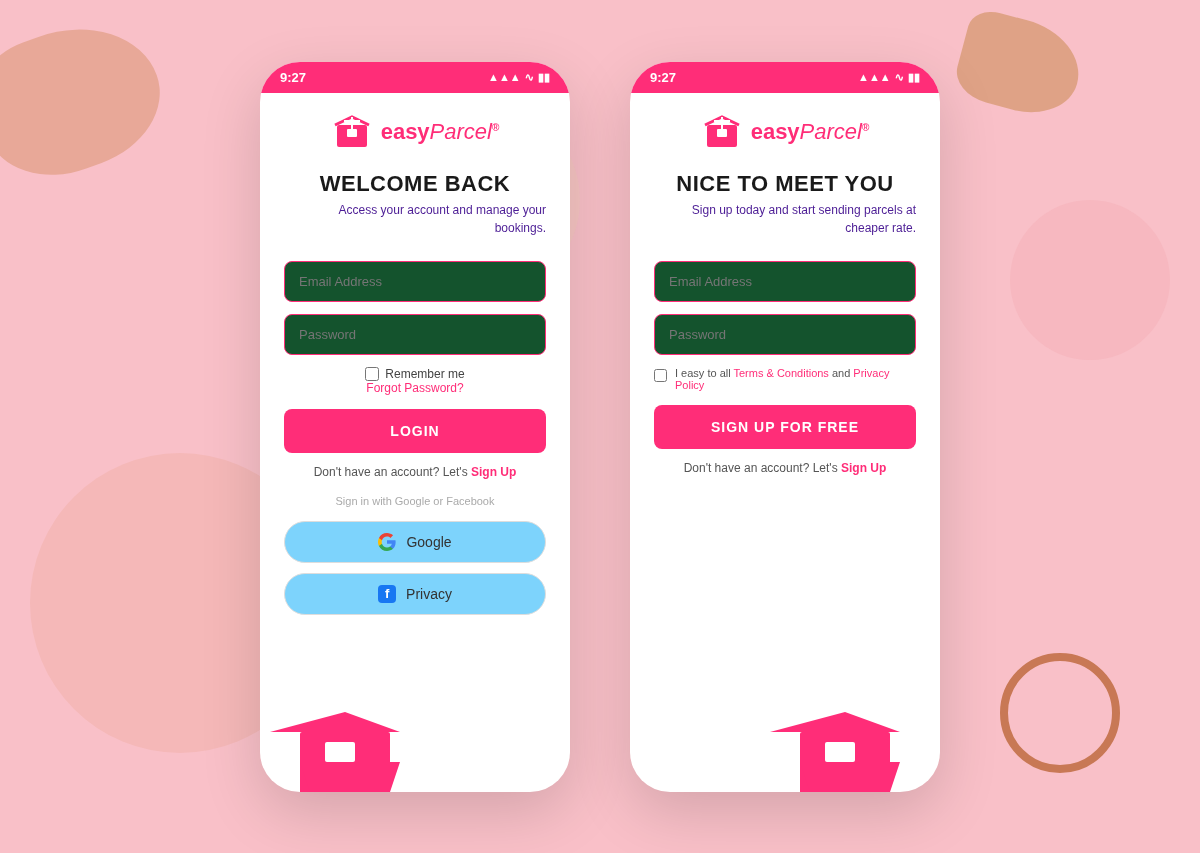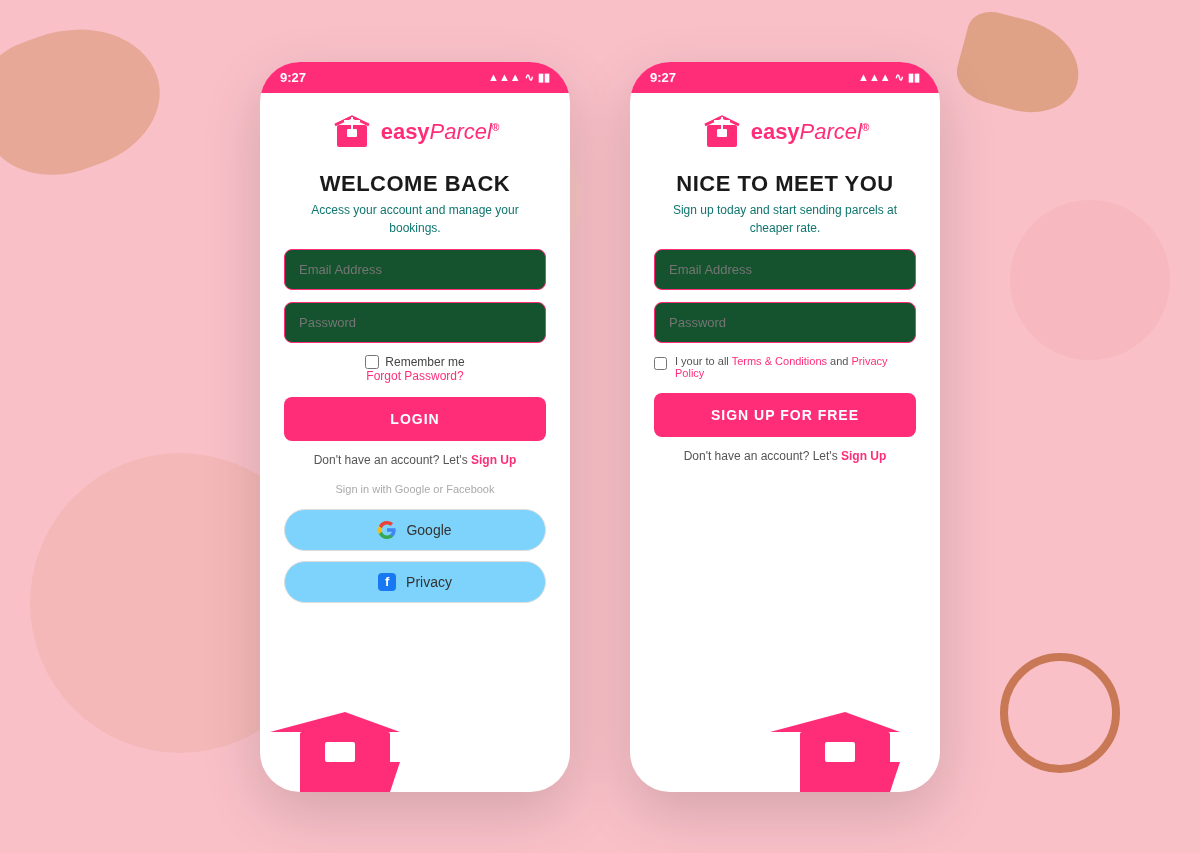--- a/index.html
+++ b/index.html
@@ -148,23 +148,23 @@
     .screen-title {
       font-size: 22px;
       font-weight: 900;
       color: #1a1a1a;
       text-align: center;
       margin-bottom: 4px;
       letter-spacing: 0.5px;
     }
     .screen-subtitle {
       font-size: 12px;
-      color: #0f766e;
-      text-align: center;
-      margin-bottom: 12px;
+      color: #4c1d95;
+      text-align: right;
+      margin-bottom: 24px;
       line-height: 1.5;
     }
 
     
     .input-field {
       width: 100%;
       padding: 12px 14px;
       border: 1.5px solid #ff2d78;
       border-radius: 8px;
       font-size: 13px;
@@ -440,21 +440,21 @@
       <div class="screen-title">NICE TO MEET YOU</div>
       <div class="screen-subtitle">Sign up today and start sending parcels at cheaper rate.</div>
 
       <input class="input-field" type="email" placeholder="Email Address" style="">
 
       <input class="input-field" type="password" placeholder="Password" style="">
 
       <div class="agree-row">
         <input type="checkbox" style="">
         <span>
-          <span>I your to all</span>
+          <span>I easy to all</span>
           <a href="#" class="terms-link">Terms &amp; Conditions</a>
           <span>and</span>
           <a href="#" class="terms-link">Privacy Policy</a>
         </span>
       </div>
 
       <button class="btn-primary">SIGN UP FOR FREE</button>
 
       <div class="signup-text">
         <span>Don't have an account? Let's</span>

